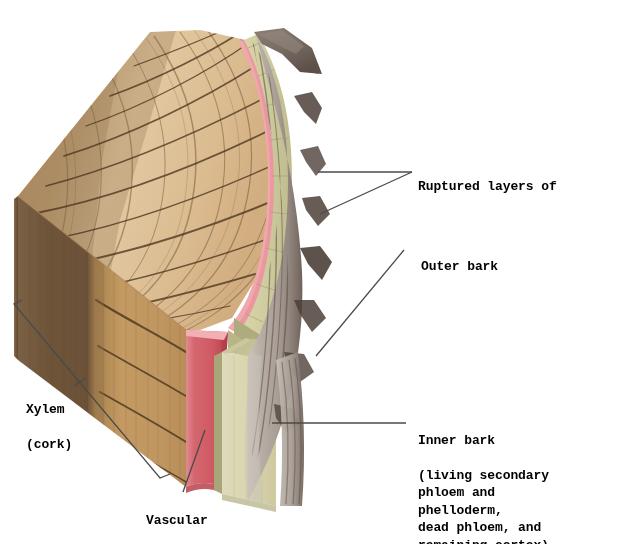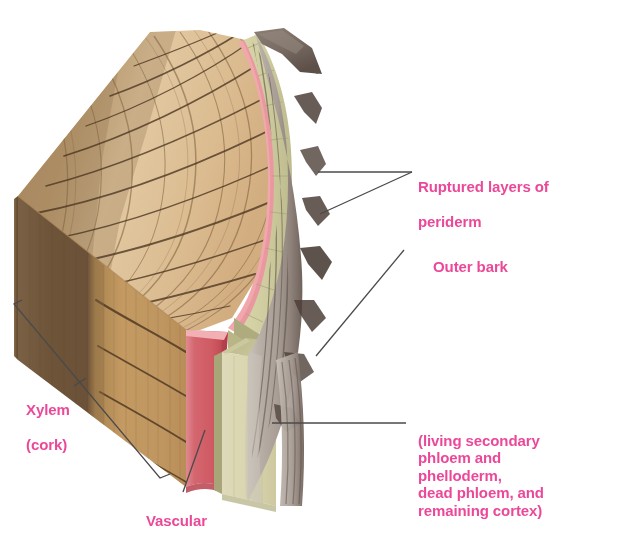--- a/index.html
+++ b/index.html
@@ -15,25 +15,25 @@
     font-family: "Liberation Sans", sans-serif;
   }
   #figure {
     position: absolute;
     left: 0; top: 0;
     width: 624px;
     height: 544px;
   }
   .label {
     position: absolute;
-    font-family: Liberation Sans, sans-serif;
+    font-family: Liberation Mono, monospace;
     font-weight: bold;
-    font-size: 15px;
+    font-size: 13px;
     line-height: 17.5px;
-    color: #ec4899;
+    color: #000000;
     letter-spacing: -0.1px;
     white-space: pre-line;
   }
   .label-title { display: block; }
   .label-detail { display: block; }
 </style>
 </head>
 <body>
 
 <svg id="figure" viewBox="0 0 624 544" xmlns="http://www.w3.org/2000/svg">
@@ -337,28 +337,28 @@
 
     <g>
       <path d="M 22,300 L 14,304 L 160,478 L 170,474"></path>
       <path d="M 86,378 L 74,386"></path>
     </g>
   </g>
 </svg>
 
 <div class="label" style="left:418px; top:160px;">
   <span class="label-title">Ruptured layers of</span>
-  <span class="label-detail">periderm</span>
-</div>
-
-<div class="label" style="left:433px; top:240px;text-align:right;">
+</div>
+
+<div class="label" style="left:421px; top:240px;text-align:right;">
   <span class="label-title">Outer bark</span>
 </div>
 
 <div class="label" style="left:418px; top:414px;">
+  <span class="label-title">Inner bark</span>
   <span class="label-detail">(living secondary
 phloem and
 phelloderm,
 dead phloem, and
 remaining cortex)</span>
 </div>
 
 <div class="label" style="left:26px; top:383px;">
   <span class="label-title">Xylem</span>
   <span class="label-detail">(cork)</span>

